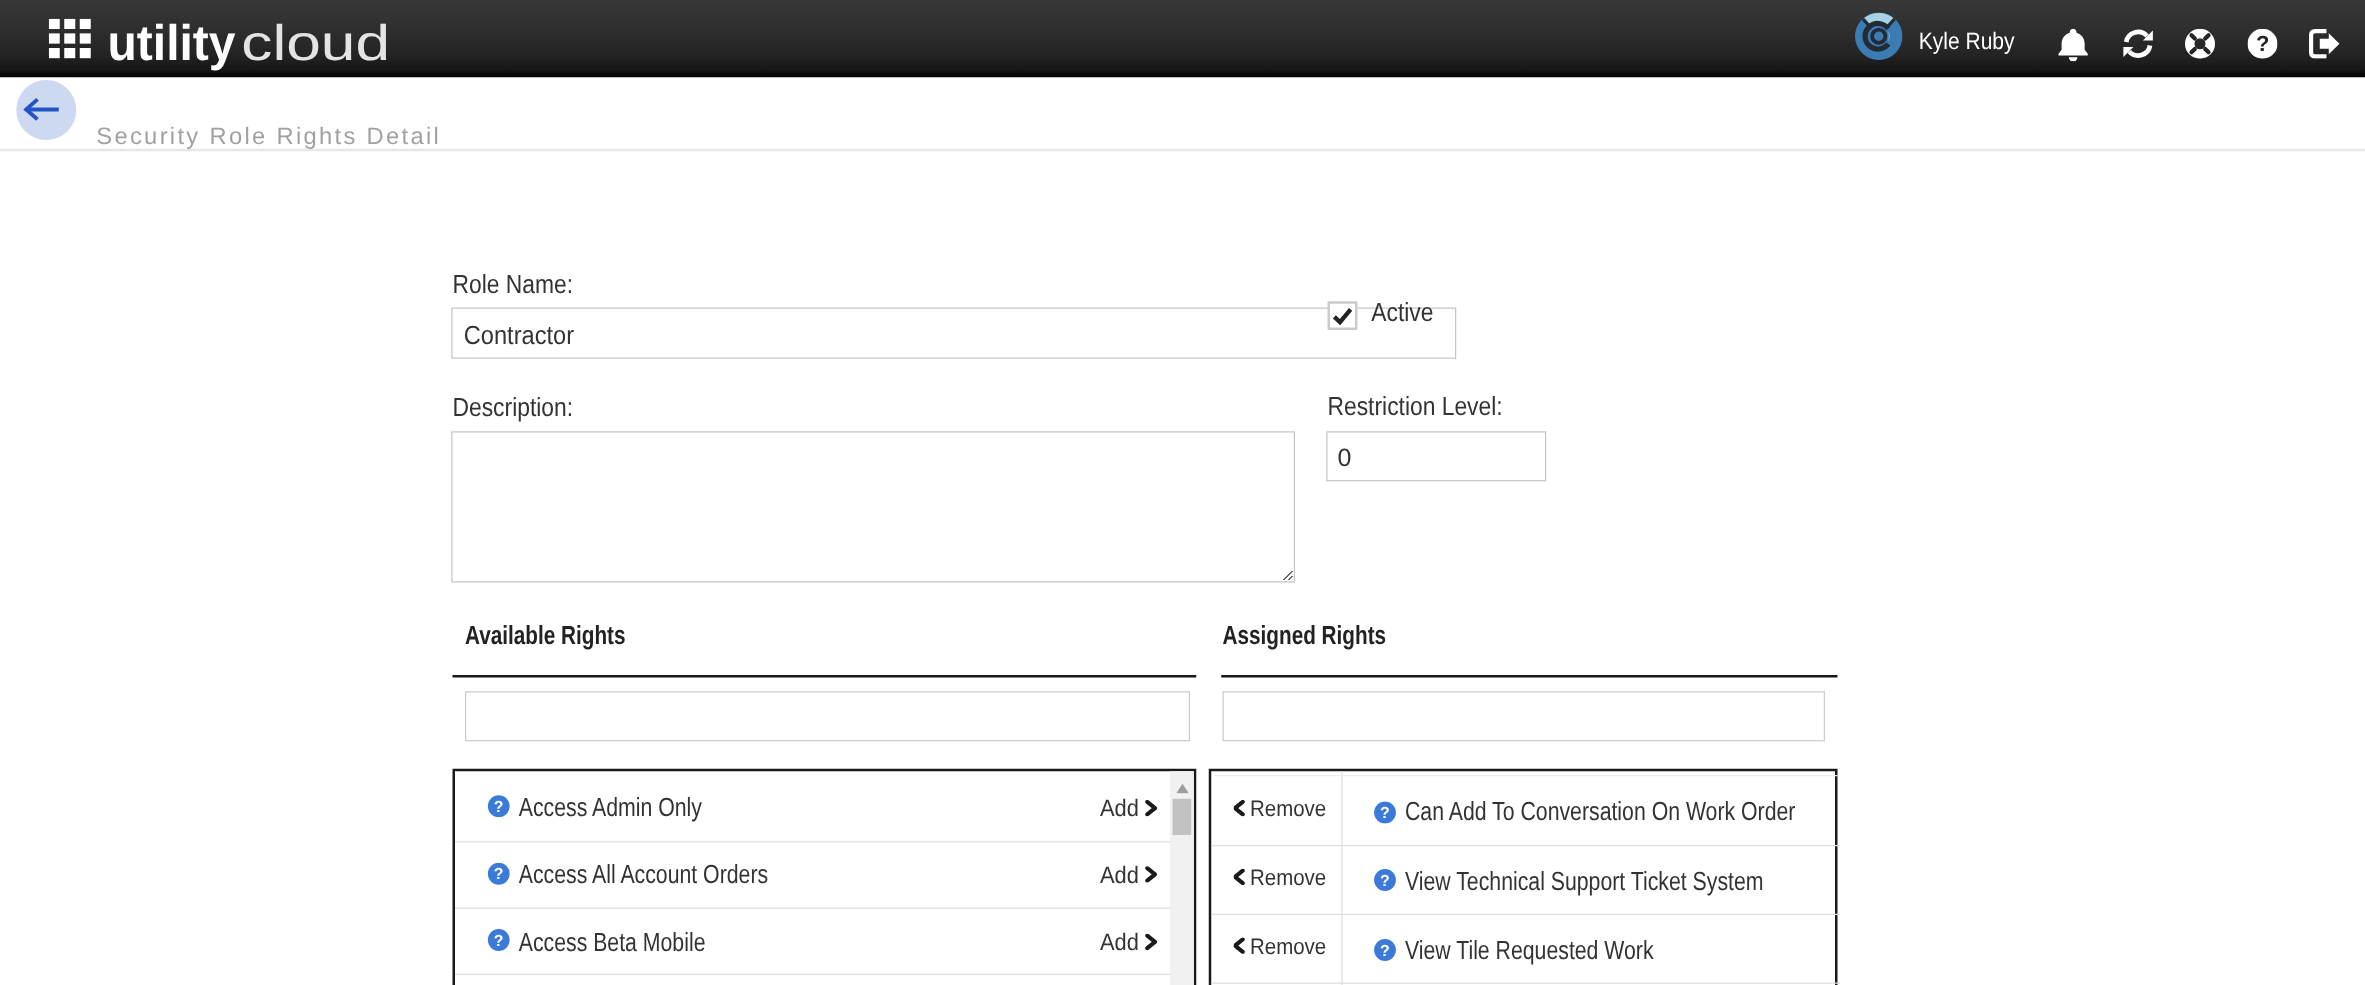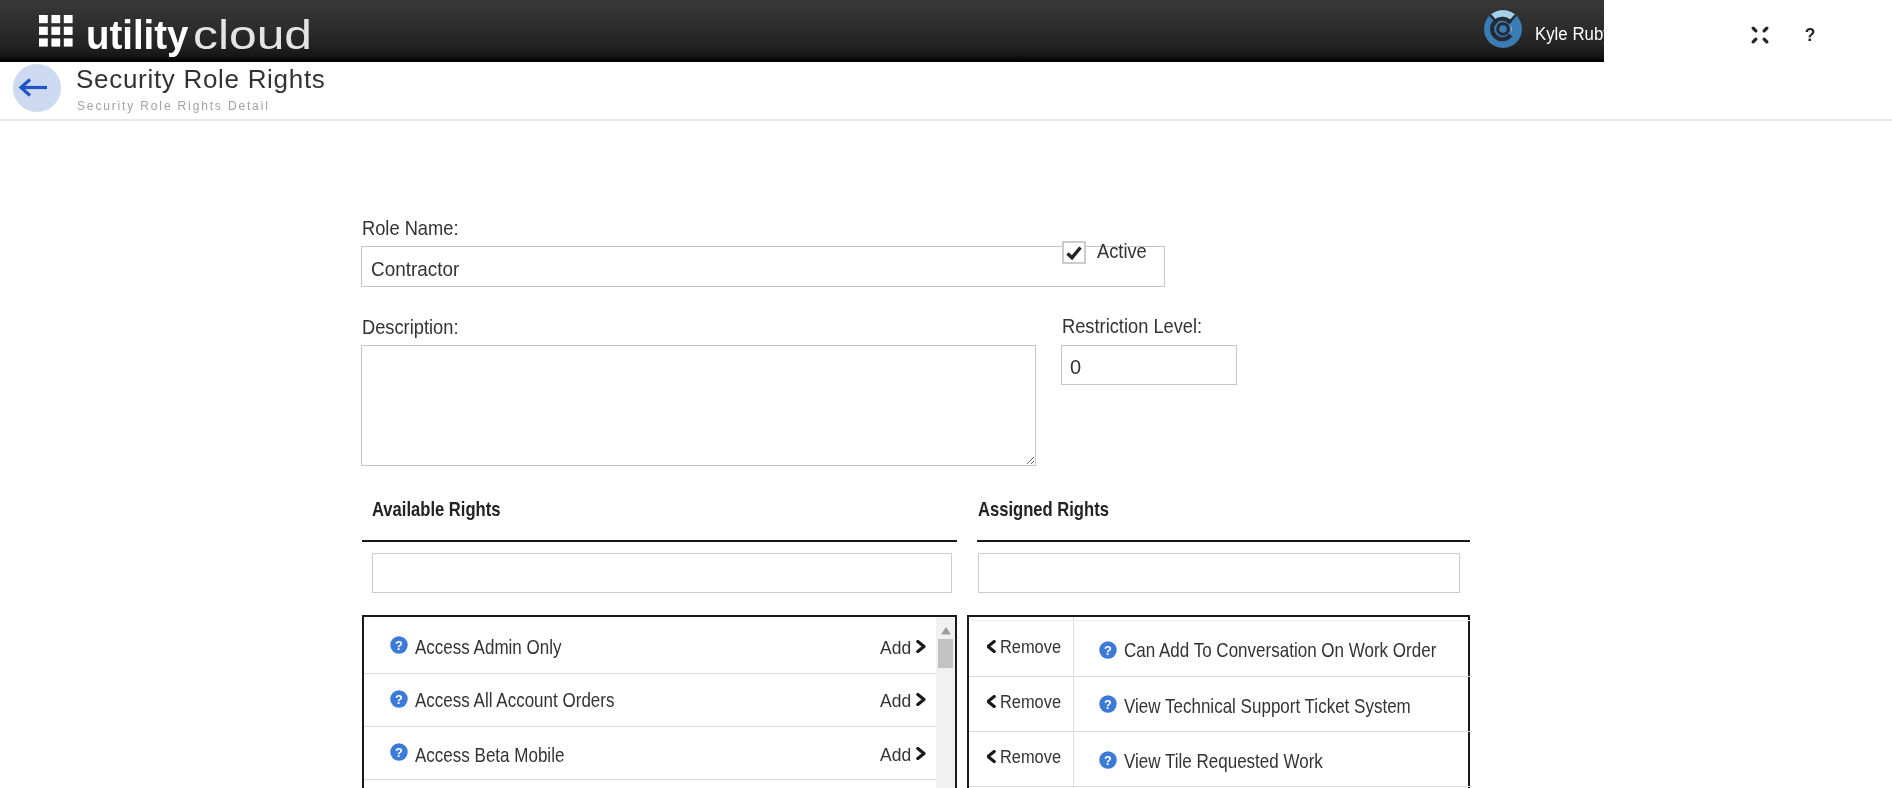--- a/index.html
+++ b/index.html
@@ -3,21 +3,21 @@
 <meta charset="utf-8">
 <style>
 * { margin:0; padding:0; box-sizing:border-box; }
 html,body { width:1892px; height:788px; overflow:hidden; background:#fff;
   font-family:"Liberation Sans", sans-serif; }
 #page { position:relative; width:1892px; height:788px; overflow:hidden; }
 .abs { position:absolute; }
 .t { position:absolute; white-space:nowrap; line-height:1; transform-origin:0 0; color:#333; }
 
 
-#topbar { position:absolute; left:0; top:0; width:1604px; height:62px;
+#topbar { position:absolute; left:0; top:0; width:1892px; height:62px;
   background:linear-gradient(180deg,#383838 0%,#2e2e2e 40%,#232323 72%,#161616 90%,#050505 97%,#000 100%); }
 
 
 #header { position:absolute; left:0; top:62px; width:1892px; height:59px; background:#fff;
   border-bottom:2px solid #e7e7e7; }
 #backcircle { position:absolute; left:13px; top:64px; width:48px; height:48px;
   border-radius:50%; background:#cdd9f1; }
 
 
 .ibox { position:absolute; border:1px solid #c6c6c6; background:#fff; }
@@ -101,22 +101,21 @@
 
   <div id="header"></div>
   <div id="backcircle">
     <svg style="position:absolute;left:5px;top:14px" width="32" height="19" viewBox="0 0 32 19">
       <g fill="none" stroke="#2155c5" stroke-width="3.2">
         <line x1="2.5" y1="9.5" x2="29" y2="9.5"></line>
         <path d="M12 1.5 L3 9.5 L12 17.5" fill="none"></path>
       </g>
     </svg>
   </div>
-  <div class="t" style="left:76px;top:65.7px;font-size:26px;letter-spacing:0.7px;color:#333">Security Role Rights</div>
-  <div class="t" style="left:77px;top:99.9px;font-size:12px;letter-spacing:1.85px;color:#a1a1a1">Security Role Rights Detail</div>
+  <div class="t" style="left:77px;top:99.9px;font-size:19px;letter-spacing:1.85px;color:#a1a1a1">Security Role Rights Detail</div>
 
   <div class="t" style="left:362px;top:216.7px;font-size:21px;transform:scaleX(0.87)">Role Name:</div>
   <div class="ibox" style="left:361px;top:245.5px;width:804px;height:41px">
     <div class="t" style="left:9px;top:11.8px;font-size:21px;transform:scaleX(0.9)">Contractor</div>
   </div>
   <div id="checkbox">
     <svg style="position:absolute;left:1px;top:2px" width="18" height="16" viewBox="0 0 18 16">
       <path d="M2.5 8.5 L7 12.7 L15.5 2.5" fill="none" stroke="#222" stroke-width="3.4"></path>
     </svg>
   </div>

